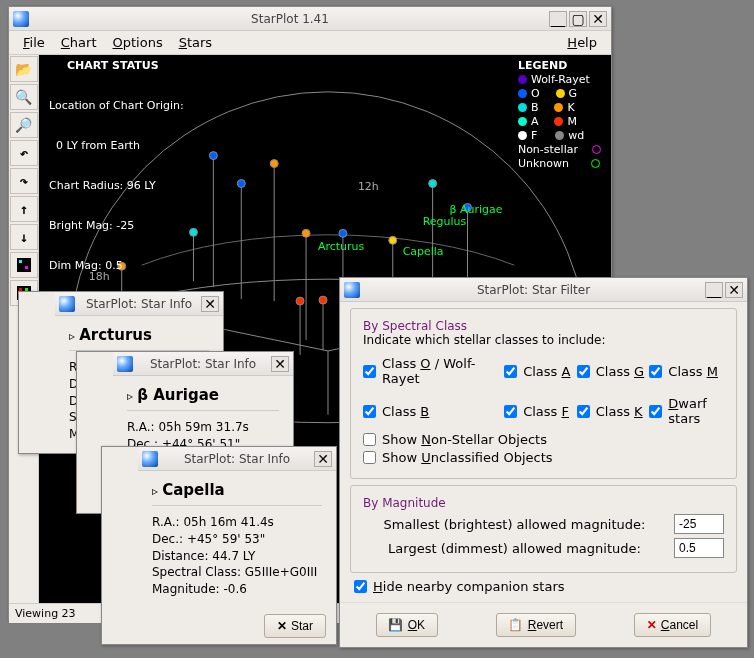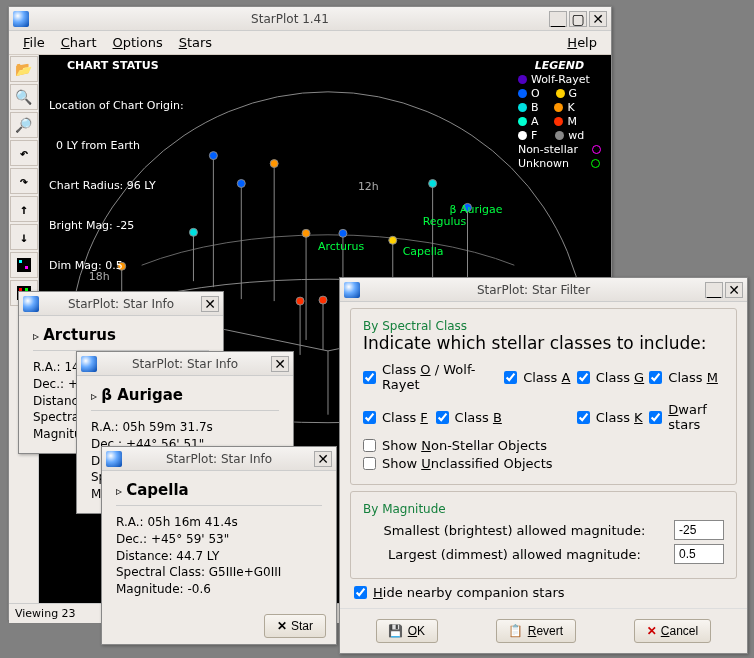--- a/index.html
+++ b/index.html
@@ -14,35 +14,35 @@
 .menuitem u { text-decoration: underline; }
 .menu-spacer { flex: 1; }
 .main-body { display: flex; background: #000; position: relative; }
 .toolbar { width: 30px; background: #efebe7; border-right: 1px solid #ccc; display: flex; flex-direction: column; }
 .tbtn { width: 28px; height: 26px; border: 1px solid #c8c0b8; background: #efebe7; margin: 1px; display: flex; align-items: center; justify-content: center; cursor: pointer; }
 .chart-area { flex: 1; position: relative; color: #fff; font-size: 11px; }
 .chart-status { position: absolute; top: 4px; left: 10px; }
 .chart-status h4 { font-size: 11px; font-weight: bold; padding-left: 18px; }
 .chart-status div { font-size: 11px; margin-top: 27px; }
 .legend { position: absolute; top: 4px; right: 10px; text-align: left; }
-.legend h4 { font-size: 11px; font-weight: bold; text-align: center; font-style: italic; }
+.legend h4 { font-size: 11px; font-weight: bold; text-align: left; }
 .legend-row { display: flex; align-items: center; gap: 4px; margin: 1px 0; }
 .legend-dot { width: 9px; height: 9px; border-radius: 50%; display: inline-block; }
 .legend-ring { width: 9px; height: 9px; border-radius: 50%; border: 1px solid; display: inline-block; }
 .statusbar { background: #efebe7; border-top: 1px solid #ccc; padding: 3px 6px; font-size: 11px; }
-.star-info { width: 200px; }
+.star-info { width: 200px; padding-left: 36px; }
 .star-info .content { padding: 10px 14px 10px 14px; }
 .star-info h3 { font-size: 15px; font-weight: bold; margin-bottom: 6px; }
 .star-info h3::before { content: "▹ "; font-size: 12px; }
 .star-info hr { border: none; border-top: 1px solid #ccc; margin: 4px 0 8px 0; }
 .star-info .field { font-size: 12px; line-height: 1.4; }
 .btn { border: 1px solid #b0a898; background: linear-gradient(to bottom, #f8f5f1, #e5dfd5); padding: 4px 12px; cursor: pointer; display: inline-flex; align-items: center; gap: 4px; border-radius: 3px; font-size: 12px; }
 .btn-row { display: flex; justify-content: flex-end; padding: 6px 10px; gap: 6px; }
 .fieldset { border: 1px solid #c8c0b8; border-radius: 3px; margin: 6px 10px; padding: 10px 12px; }
-.fieldset .legend { position: static; font-size: 12px; color: #15803d; background: #efebe7; margin-top: -18px; margin-left: -4px; padding: 0 4px; display: inline-block; width: auto; text-align: center; }
+.fieldset .legend { position: static; font-size: 12px; color: #701a75; background: #efebe7; margin-top: -18px; margin-left: -4px; padding: 0 4px; display: inline-block; width: auto; text-align: center; }
 .cb-row { display: flex; align-items: center; gap: 4px; margin: 3px 0; font-size: 13px; }
 .cb-row input { margin-right: 2px; }
 .mag-row { display: flex; align-items: center; gap: 8px; margin: 4px 0; }
 .mag-row label { flex: 1; font-size: 13px; text-align: center; }
 .mag-row input[type=text] { width: 50px; border: 1px solid #888; background: #fff; padding: 2px 4px; font-size: 12px; }
 svg.chart-svg { width: 100%; height: 100%; position: absolute; top: 0; left: 0; }
 .ticon { font-family: monospace; font-size: 14px; font-weight: bold; }
 </style>
 </head>
 <body>
@@ -269,45 +269,45 @@
 
 <div class="window" style="left:339px; top:277px; width:409px;">
   <div class="titlebar">
     <div class="app-icon"></div>
     <div class="title">StarPlot: Star Filter</div>
     <div class="winbtn">__</div>
     <div class="winbtn">✕</div>
   </div>
   <div class="fieldset">
     <div class="legend">By Spectral Class</div>
-    <div style="margin-bottom:6px;font-size:17px;">Indicate which stellar classes to include:</div>
+    <div style="margin-bottom:6px;font-size:12px;">Indicate which stellar classes to include:</div>
     <div style="display:flex;gap:4px;flex-wrap:wrap;">
       <label class="cb-row" style="width:38%">
           <input type="checkbox" checked="" style="">
           <span>Class <u>O</u> / Wolf-Rayet</span>
         </label>
       <label class="cb-row" style="width:19%">
           <input type="checkbox" checked="" style="">
           <span>Class <u>A</u></span>
         </label>
       <label class="cb-row" style="width:19%">
           <input type="checkbox" checked="" style="">
           <span>Class <u>G</u></span>
         </label>
       <label class="cb-row" style="width:19%">
           <input type="checkbox" checked="" style="">
           <span>Class <u>M</u></span>
         </label>
+      <label class="cb-row" style="width:38%">
+          <input type="checkbox" checked="" style="">
+          <span>Class <u>B</u></span>
+        </label>
       <label class="cb-row" style="width:19%">
           <input type="checkbox" checked="" style="">
           <span>Class <u>F</u></span>
-        </label>
-      <label class="cb-row" style="width:38%">
-          <input type="checkbox" checked="" style="">
-          <span>Class <u>B</u></span>
         </label>
       <label class="cb-row" style="width:19%">
           <input type="checkbox" checked="" style="">
           <span>Class <u>K</u></span>
         </label>
       <label class="cb-row" style="width:20%">
           <input type="checkbox" checked="" style="">
           <span><u>D</u>warf stars</span>
         </label>
     </div>

